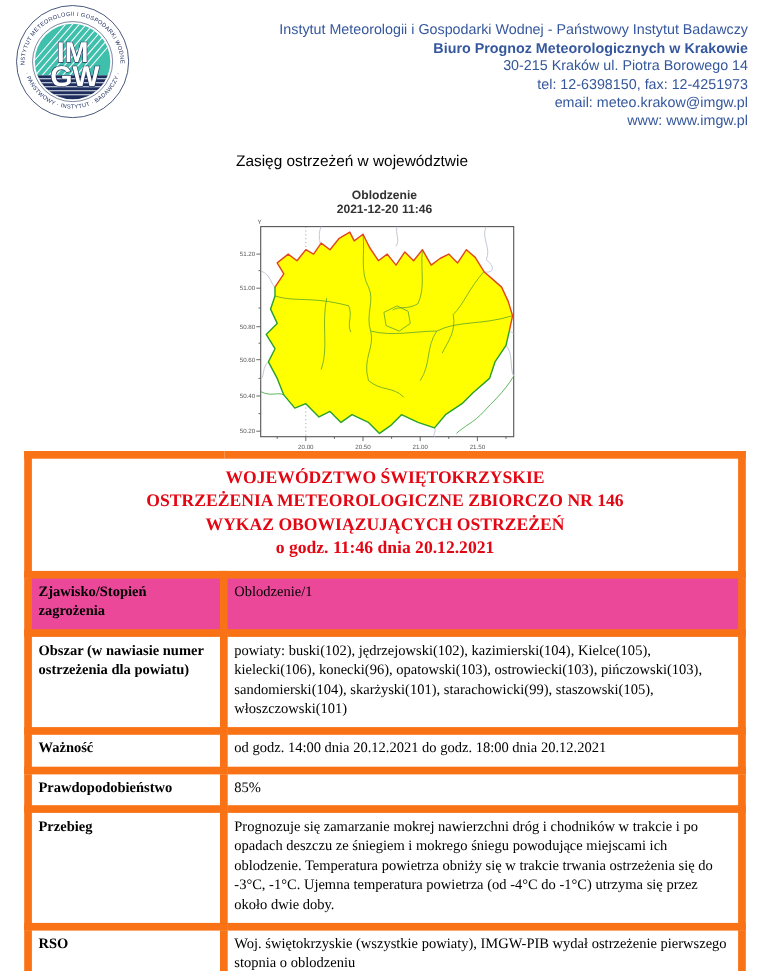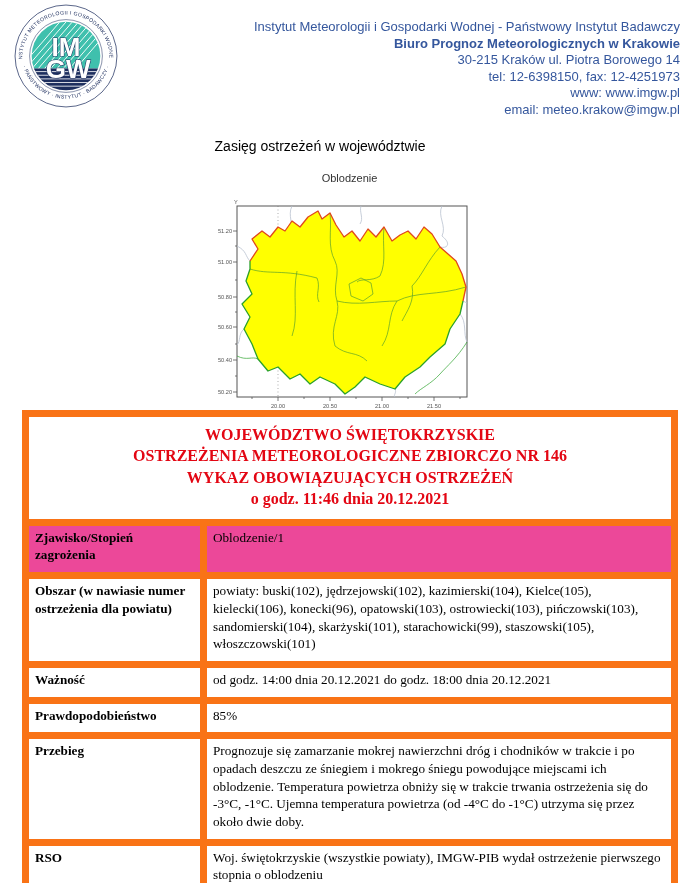--- a/index.html
+++ b/index.html
@@ -23,21 +23,21 @@
   }
   .header-text .bold { font-weight: bold; }
 
   
   .map-title {
     position: absolute; top: 138px; left: 0; width: 640px;
     text-align: center; font-size: 14px; color: #000000;
   }
   .map-sub {
     position: absolute; top: 172px; left: 0; width: 699px;
-    text-align: center; font-size: 11px; line-height: 13px; color: #333333;
+    text-align: center; font-size: 11px; line-height: 13px; color: #333333; font-weight: bold;
   }
   .map-figure { position: absolute; left: 211px; top: 198px; }
   .tick-label { font-family: "Liberation Sans", sans-serif; font-size: 5.6px; fill: #555; }
 
   
   .warning-table {
     position: absolute; left: 22px; top: 410px;
     width: 656px;
     border-collapse: collapse;
     table-layout: fixed;
@@ -115,27 +115,28 @@
         </text>
       </g>
     </svg>
   </div>
 
   <div class="header-text">
     <div>Instytut Meteorologii i Gospodarki Wodnej - Państwowy Instytut Badawczy</div>
     <div class="bold">Biuro Prognoz Meteorologicznych w Krakowie</div>
     <div>30-215 Kraków ul. Piotra Borowego 14</div>
     <div>tel: 12-6398150, fax: 12-4251973</div>
+    <div>email: meteo.krakow@imgw.pl</div>
     <div>www: www.imgw.pl</div>
-    <div>email: meteo.krakow@imgw.pl</div>
   </div>
 
   <div class="map-title">Zasięg ostrzeżeń w województwie</div>
   <div class="map-sub">
     <div>Oblodzenie</div>
+    <div>2021-12-20 11:46</div>
   </div>
 
   <svg class="map-figure" width="262" height="214" viewBox="0 0 262 214">
 
     <rect x="26" y="8" width="230" height="191" fill="#ffffff" stroke="#555555" stroke-width="1"></rect>
     <text class="tick-label" x="23" y="6">Y</text>
 
     <line x1="67" y1="8" x2="67" y2="199" stroke="#777777" stroke-width="0.6" stroke-dasharray="1,2.5"></line>
 
     <g fill="none" stroke="#b9c2cf" stroke-width="0.8">

